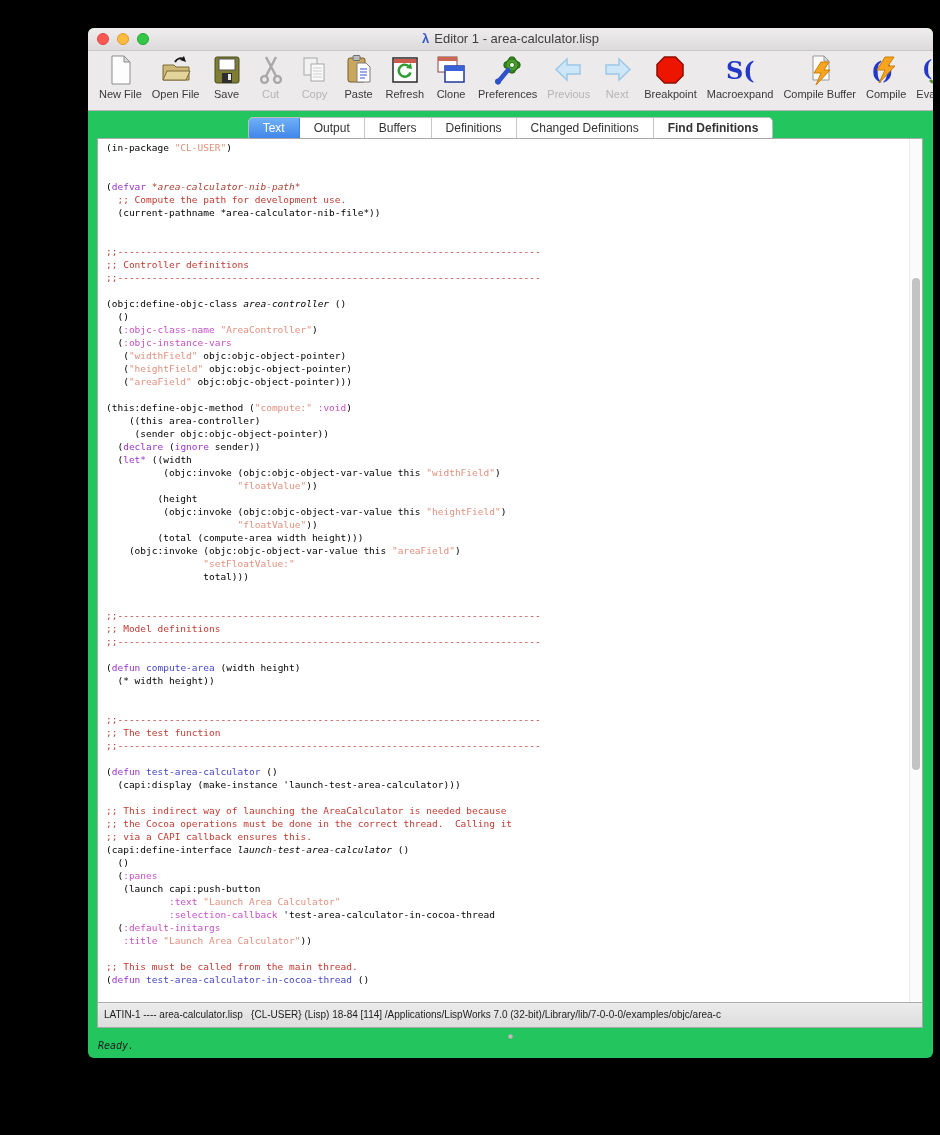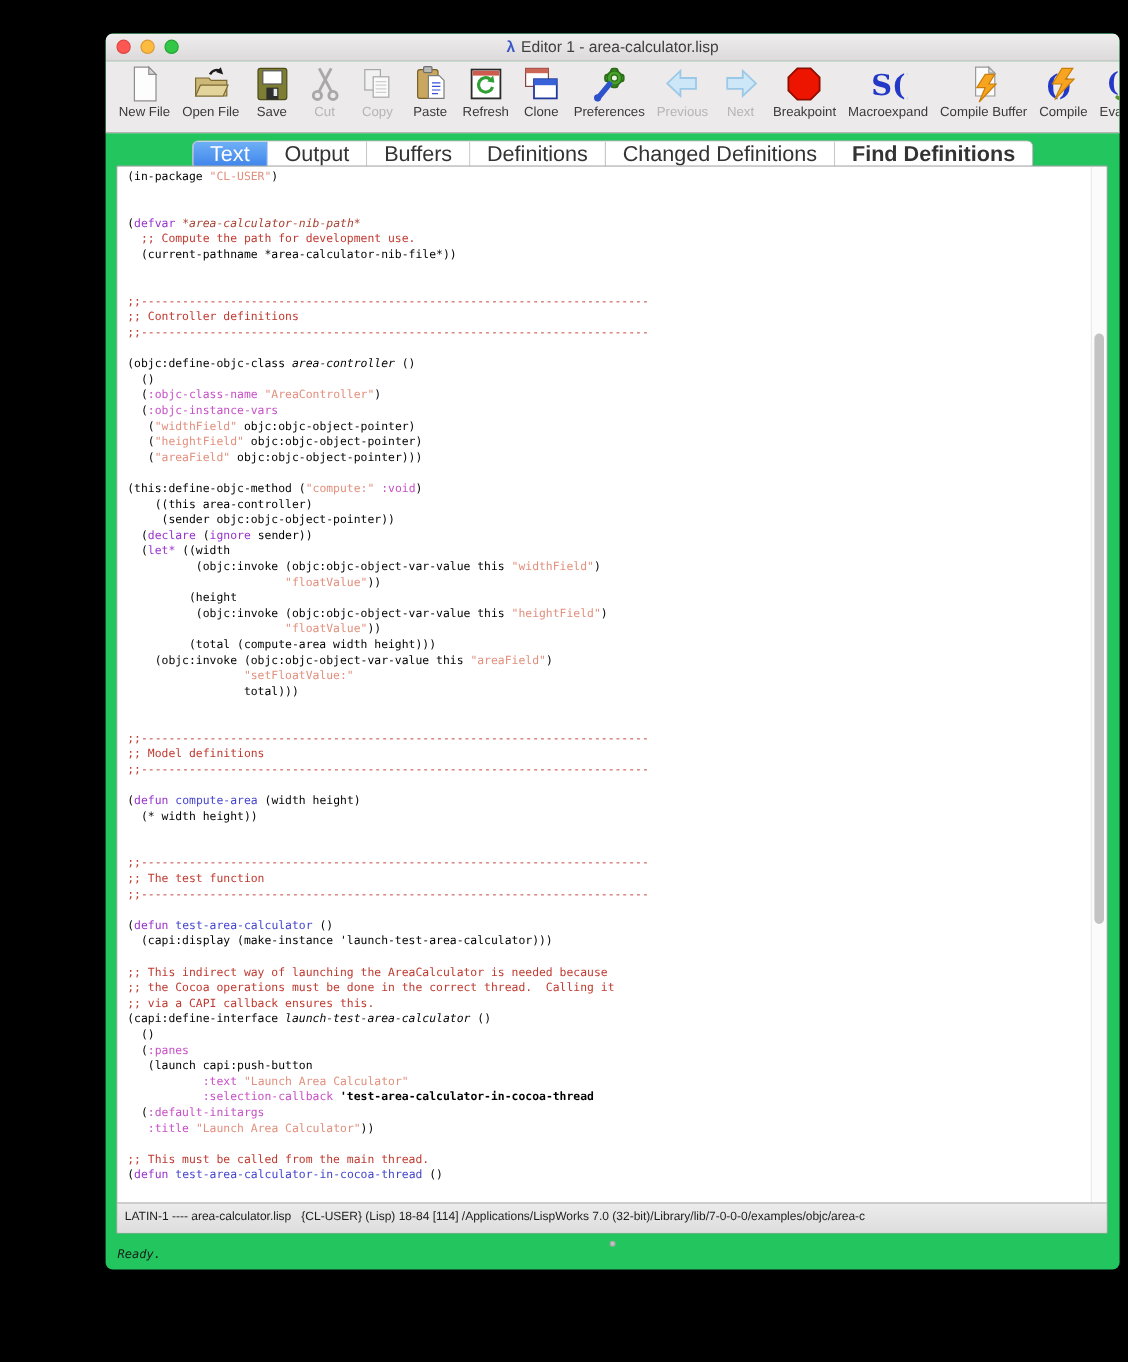--- a/index.html
+++ b/index.html
@@ -24,39 +24,39 @@
            align-items:flex-start;padding:2px 0 0 6px;}
   .tb-item{display:flex;flex-direction:column;align-items:center;margin:0 5px;cursor:default;}
   .tb-icon{width:34px;height:34px;display:flex;align-items:center;justify-content:center;}
   .tb-icon svg{width:32px;height:32px;}
   .tb-label{font-size:11px;color:#3a3a3a;white-space:nowrap;margin-top:1px;}
   .tb-item.disabled .tb-label{color:#b5b5b5;}
   
   .tabbar{height:36px;display:flex;justify-content:center;padding-top:6px;box-sizing:border-box;}
   .segctl{display:flex;height:22px;border:1px solid #bdbdbd;border-radius:5px;overflow:hidden;
           background:#fff;box-shadow:0 1px 1px rgba(0,0,0,.06);}
-  .seg{font-size:18px;color:#333;line-height:21px;padding:0 14px;border-right:1px solid #c8c8c8;
+  .seg{font-size:12px;color:#333;line-height:21px;padding:0 14px;border-right:1px solid #c8c8c8;
        white-space:nowrap;background:#fff;}
   .seg:last-child{border-right:none;font-weight:bold;}
   .seg.active{background:linear-gradient(#6fb0f6,#3c82ea);color:#fff;border-right-color:#3c82ea;}
   
   .editor-frame{position:absolute;left:9px;top:110px;width:826px;height:890px;box-sizing:border-box;
                 border:1px solid #a8a8a8;background:#fff;border-radius:1px;}
   .code{position:absolute;left:0;top:0;right:13px;bottom:25px;overflow:hidden;background:#fff;
         padding:2px 0 0 8px;font-family:"DejaVu Sans Mono", monospace;font-size:9.5px;}
   .cl{height:13px;line-height:13px;white-space:pre;}
   .tk-d{color:#000;}
   .tk-p{color:#9933cc;}
   .tk-k{color:#c750c7;}
   .tk-s{color:#e2907e;}
   .tk-c{color:#bf3a30;}
   .tk-v{color:#a84232;font-style:italic;}
   .tk-f{color:#4545cd;}
   .tk-t{color:#000;font-style:italic;}
-  .tk-b{color:#000;font-weight:bold;}
+  .tk-b{color:#000;font-weight:normal;}
   .vscroll{position:absolute;top:0;right:0;bottom:25px;width:13px;background:#fbfbfb;
            border-left:1px solid #ebebeb;box-sizing:border-box;}
   .thumb{position:absolute;left:2px;width:8px;top:139px;height:492px;background:#c3c3c3;border-radius:4px;}
   .statusbar{position:absolute;left:0;right:0;bottom:0;height:25px;box-sizing:border-box;
              background:linear-gradient(#ececec,#ddd);border-top:1px solid #aeaeae;
              font-size:10px;color:#1d1d1d;line-height:24px;padding:0 6px;white-space:pre;overflow:hidden;}
   
   .grip{position:absolute;left:420px;top:1006px;width:5px;height:5px;border-radius:50%;
         background:#c2c2c2;border:1px solid #a9a9a9;box-sizing:border-box;}
   .echo{position:absolute;left:0;bottom:0;width:100%;height:26px;display:flex;align-items:center;

